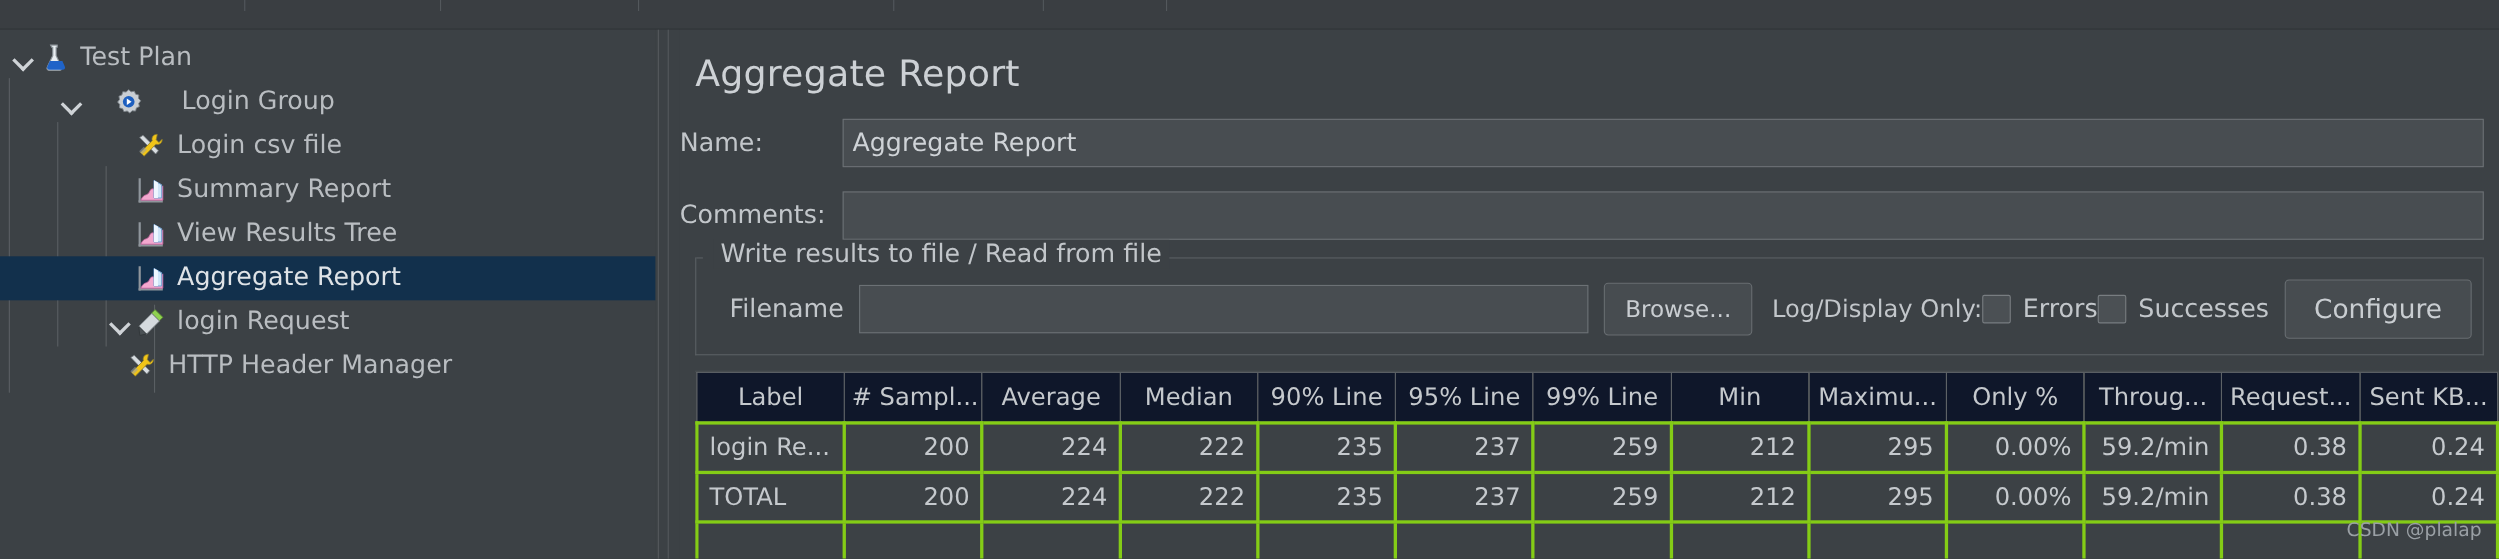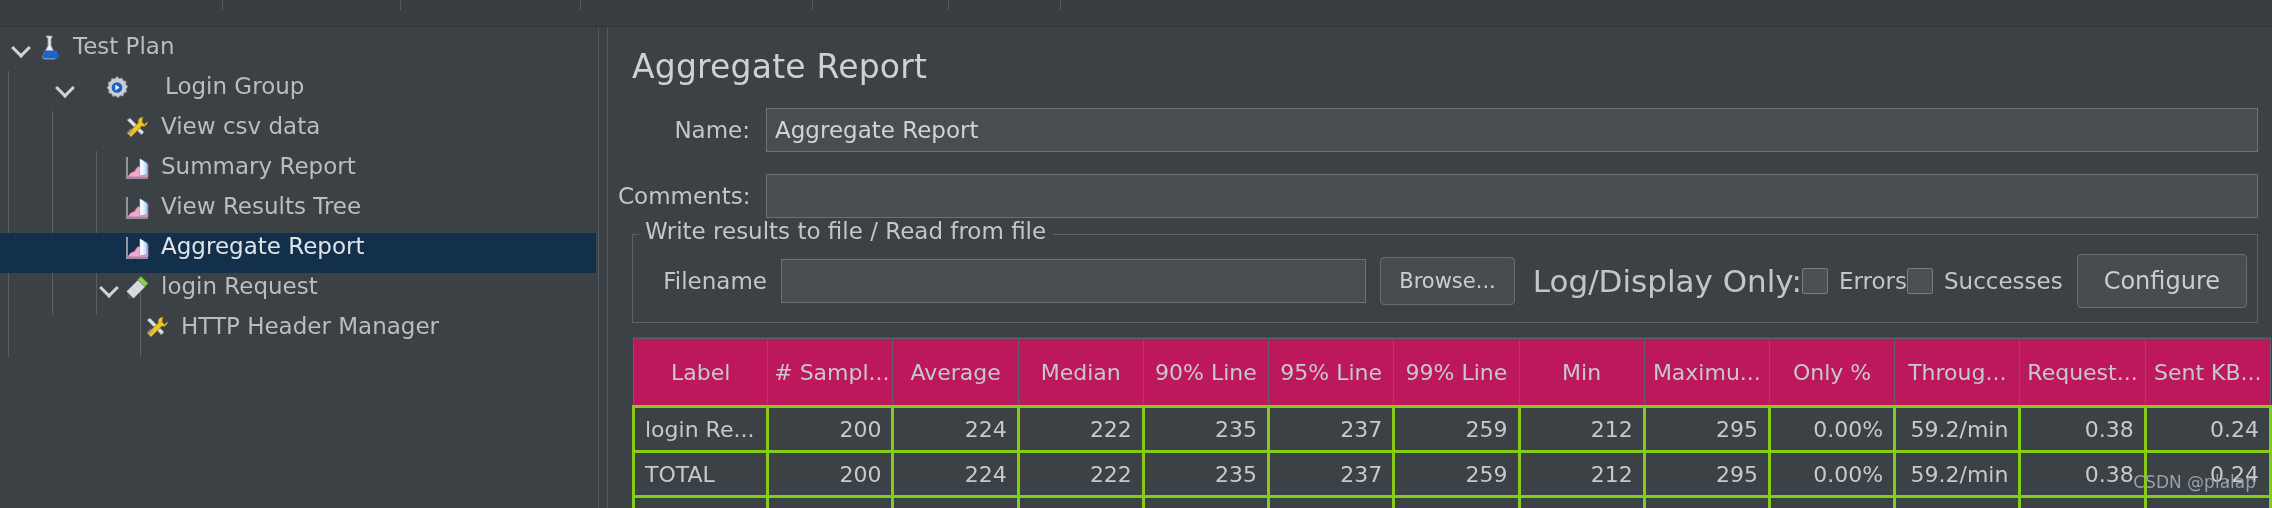--- a/index.html
+++ b/index.html
@@ -42,21 +42,21 @@
     background: #3c4145;
     position: relative;
     flex: 0 0 596px;
     padding-top: 6px;
     box-sizing: border-box;
     overflow: hidden;
   }
   .tree-row {
     height: 40px;
     display: flex;
-    align-items: flex-start;
+    align-items: center;
     position: relative;
     white-space: nowrap;
     font-size: 23px;
     color: #b9bdc1;
   }
   .tree-row.selected {
     background: #12304c;
   }
   .tree-row.selected .tree-label { color: #dfe3e7; }
   .twisty {
@@ -120,21 +120,21 @@
     letter-spacing: .2px;
   }
   .field-row {
     display: flex;
     align-items: center;
     margin-top: 22px;
     padding-right: 14px;
   }
   .field-label {
     width: 148px;
-    text-align: right;
+    text-align: left;
     font-size: 23px;
     color: #c2c6ca;
     padding-right: 16px;
     flex: 0 0 148px;
     box-sizing: border-box;
   }
   .text-input {
     flex: 1 1 auto;
     height: 44px;
     background: #484d51;
@@ -150,21 +150,21 @@
   
   .groupbox {
     margin: 16px 14px 0 14px;
     border: 1px solid #5b6064;
     border-top: none;
     position: relative;
     padding: 0 0 14px 0;
   }
   .groupbox-legend {
     position: absolute;
-    top: -16px; left: 6px;
+    top: -16px; left: 16px;
     background: #3c4145;
     padding: 0 7px 0 6px;
     font-size: 23px;
     color: #c2c6ca;
     white-space: nowrap;
   }
   .groupbox .top-left-stub {
     position: absolute;
     top: 0; left: 0; width: 6px; height: 1px;
     background: #5b6064;
@@ -209,21 +209,21 @@
     color: #c9cdd1;
     font-size: 21px;
     font-family: "DejaVu Sans", sans-serif;
     padding: 0 18px;
     margin-left: 14px;
     cursor: pointer;
     white-space: nowrap;
   }
   .btn.configure { font-size: 24px; padding: 0 26px; height: 54px; }
   .ld-label {
-    font-size: 31px;
+    font-size: 22px;
     color: #c2c6ca;
     margin-left: 18px;
     white-space: nowrap;
   }
   .chk-wrap {
     display: flex;
     align-items: center;
     white-space: nowrap;
   }
   .chk {
@@ -243,27 +243,27 @@
     overflow: hidden;
     border-top: 1px solid #4a4f53;
   }
   table.agg {
     border-collapse: collapse;
     width: 100%;
     table-layout: fixed;
     font-size: 22px;
   }
   table.agg th {
-    background: #be185d;
+    background: #0f172a;
     border: 1px solid #5d6266;
     height: 44px;
     font-weight: normal;
     color: #c5c9cd;
     text-align: center;
-    padding: 11px 6px;
+    padding: 0 6px;
     overflow: hidden;
     white-space: nowrap;
   }
   table.agg td {
     border: 3px solid #84cc16;
     height: 42px;
     color: #c5c9cd;
     padding: 0 10px;
     overflow: hidden;
     white-space: nowrap;
@@ -318,21 +318,21 @@
             </svg></span>
           <span class="tree-label">Login Group</span>
         </div>
         <div class="tree-row" style="padding-left: 96px;">
           <span class="twisty"></span>
           <span class="node-icon"><svg width="30" height="30" viewBox="0 0 30 30">
               <path d="M5 7l3-2 14 14-2.5 3z" fill="#d8dde1" stroke="#767c81" stroke-width=".8"></path>
               <path d="M21 4.2a4.2 4.2 0 0 0-4.6 5.6L5.6 20.6l3.4 3.4L19.8 13.1A4.2 4.2 0 0 0 25.4 8.6l-2.9 2.9-2.5-2.5z" fill="#f0c419" stroke="#8a7a2a" stroke-width=".7"></path>
               <path d="M4.5 19.5l4.2-4.2 2.8 2.8-4.2 4.2z" fill="#9ba1a6" opacity=".55"></path>
             </svg></span>
-          <span class="tree-label">View csv data</span>
+          <span class="tree-label">Login csv file</span>
         </div>
         <div class="tree-row" style="padding-left: 96px;">
           <span class="twisty"></span>
           <span class="node-icon"><svg width="30" height="30" viewBox="0 0 30 30">
               <path d="M4 24h22v2H4z" fill="#8f969c"></path>
               <path d="M4 4h2v22H4z" fill="#8f969c"></path>
               <path d="M6 24c3-7 6-3 8-8 2-4 5-2 7 0l5-5v13z" fill="#f3a8cf" stroke="#c96aa4" stroke-width=".8"></path>
               <path d="M18 22V6l7 4v12z" fill="#cfe4f7" stroke="#6f9fd0" stroke-width=".9"></path>
               <path d="M18 22V6l3.6 2v14z" fill="#eef6ff"></path>
             </svg></span>
@@ -362,21 +362,21 @@
         </div>
         <div class="tree-row" style="padding-left: 96px;">
           <span class="twisty open"></span>
           <span class="node-icon"><svg width="30" height="30" viewBox="0 0 30 30">
               <path d="M19 3.5l7 7-3.2 3.2-7-7z" fill="#8fd14f" stroke="#5e9430" stroke-width=".8"></path>
               <path d="M16 6.9l7 7-12 12-7-7z" fill="#d5dade" stroke="#797f84" stroke-width=".8"></path>
               <path d="M4.2 18.6l7 7-6.1 1.3z" fill="#4b5155" stroke="#2f3437" stroke-width=".7"></path>
             </svg></span>
           <span class="tree-label">login Request</span>
         </div>
-        <div class="tree-row" style="padding-left: 116px;">
+        <div class="tree-row" style="padding-left: 88px;">
           <span class="twisty"></span>
           <span class="node-icon"><svg width="30" height="30" viewBox="0 0 30 30">
               <path d="M5 7l3-2 14 14-2.5 3z" fill="#d8dde1" stroke="#767c81" stroke-width=".8"></path>
               <path d="M21 4.2a4.2 4.2 0 0 0-4.6 5.6L5.6 20.6l3.4 3.4L19.8 13.1A4.2 4.2 0 0 0 25.4 8.6l-2.9 2.9-2.5-2.5z" fill="#f0c419" stroke="#8a7a2a" stroke-width=".7"></path>
               <path d="M4.5 19.5l4.2-4.2 2.8 2.8-4.2 4.2z" fill="#9ba1a6" opacity=".55"></path>
             </svg></span>
           <span class="tree-label">HTTP Header Manager</span>
         </div>
       </div>
 

